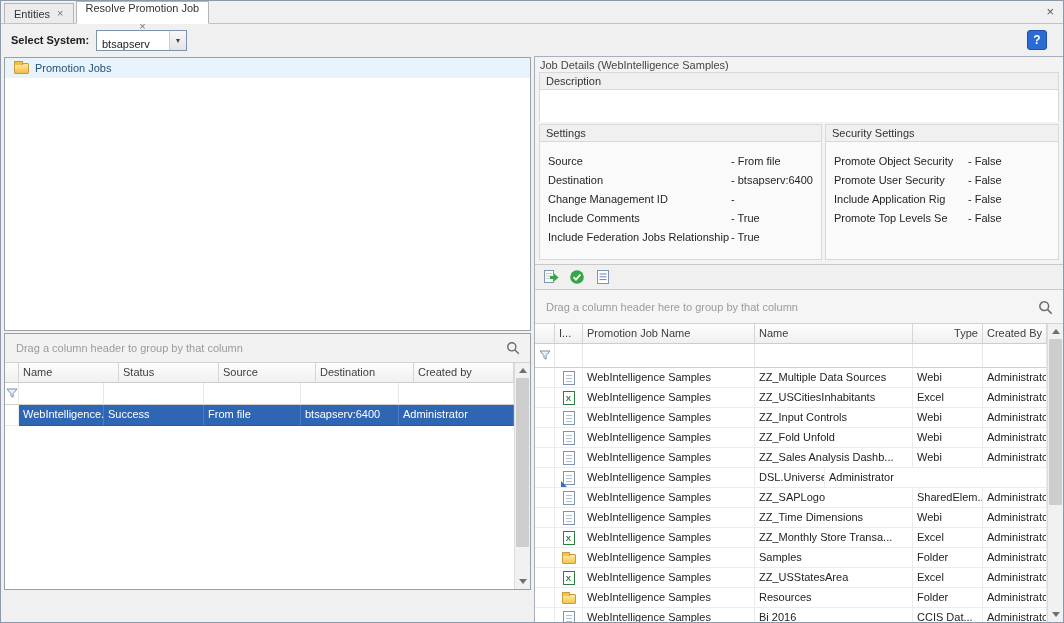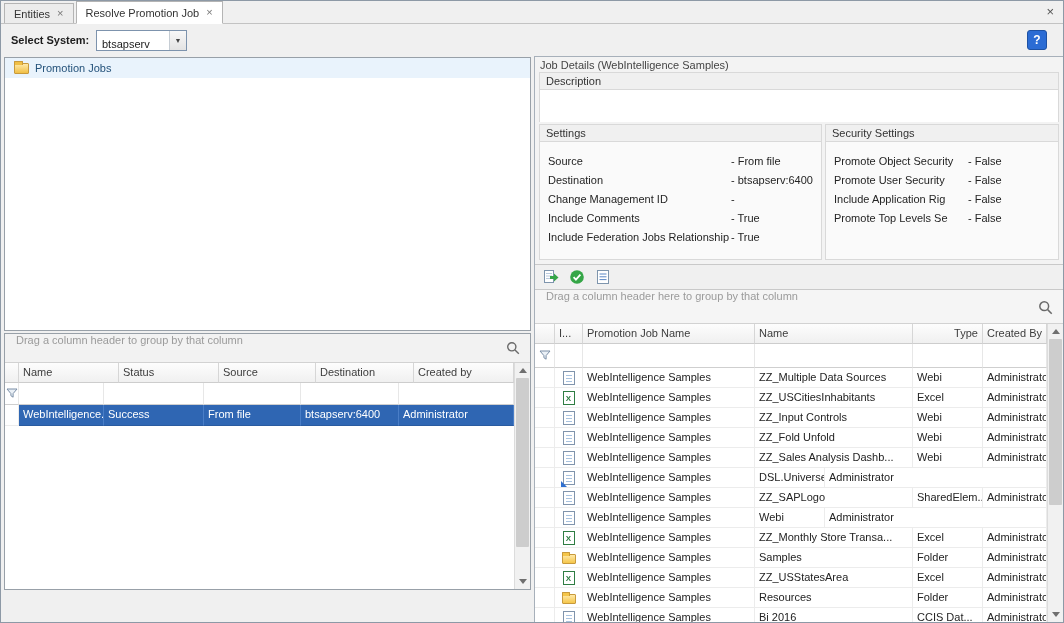--- a/index.html
+++ b/index.html
@@ -3,39 +3,39 @@
 <meta charset="utf-8">
 <style>
   * { margin:0; padding:0; box-sizing:border-box; }
   html,body { background:#e6e6e6; }
   body { font-family:"Liberation Sans", sans-serif; font-size:11px; color:#222; }
   #app { position:relative; width:1064px; height:623px; background:#f0f0f0; border:1px solid #8d99a6; overflow:hidden; }
 
   
   .tabstrip { position:absolute; top:0; left:0; right:0; height:23px; background:#f0f0f0; border-bottom:1px solid #c3c3c3; display:flex; align-items:flex-end; padding-left:3px; }
   .tab { display:flex; align-items:center; gap:7px; height:20px; padding:0 9px; border:1px solid #b4b4b4; border-bottom:none; background:#ececec; color:#333; cursor:default; }
-  .tab.active { background:#fff; height:23px; margin-bottom:-1px; border-bottom:1px solid #fff; }
+  .tab.active { background:#fff; height:23px; margin-bottom:-1px; border-bottom:1px solid #fff;flex-direction:column; }
   .tab + .tab { margin-left:2px; }
   .tab-close { color:#777; font-size:11px; line-height:1; }
   .window-close { position:absolute; right:9px; top:4px; color:#555; font-size:13px; line-height:1; }
 
   
   .sysbar { position:absolute; top:23px; left:0; right:0; height:32px; }
   .sys-label { position:absolute; left:10px; top:10px; font-weight:bold; color:#1d1d1d; }
   .sys-dd { position:absolute; left:95px; top:6px; width:91px; height:21px; background:#fff; border:1px solid #7d93ad; display:flex; align-items:flex-end; }
   .sys-dd-value { flex:1; padding-left:5px; }
   .sys-dd-btn { width:17px; height:100%; background:linear-gradient(#f8f8f8,#e3e3e3); border-left:1px solid #c6cdd4; display:flex; align-items:center; justify-content:center; font-size:7px; color:#444; }
   .help-btn { position:absolute; right:16px; top:6px; width:20px; height:20px; background:#2b6cd4; border:1px solid #1d51a3; border-radius:3px; color:#fff; font-weight:bold; font-size:12px; text-align:center; line-height:18px; }
 
   
   .tree-box { position:absolute; left:3px; top:56px; width:527px; height:274px; background:#fff; border:1px solid #98a0a8; }
   .tree-row { height:20px; display:flex; align-items:center; gap:6px; padding-left:9px; background:#e9f3fc; color:#24527a; }
 
   
-  .group-bar { position:relative; background:#f2f2f2; border-bottom:1px solid #d2d2d2; color:#9b9b9b; display:flex; padding-left:11px; }
+  .group-bar { position:relative; background:#f2f2f2; border-bottom:1px solid #d2d2d2; color:#9b9b9b; display:flex; align-items:center; padding-left:11px; }
   .search-ic { position:absolute; right:10px; top:50%; margin-top:-7px; }
   .hdr-row, .flt-row, .g-row { display:flex; }
   .hcell { background:linear-gradient(#fdfdfd,#f0f0f0); border-right:1px solid #d6d6d6; border-bottom:1px solid #cdcdcd; padding:3px 4px; color:#3d3d3d; white-space:nowrap; overflow:hidden; }
   .hcorner { background:linear-gradient(#fdfdfd,#f0f0f0); border-right:1px solid #d6d6d6; border-bottom:1px solid #cdcdcd; }
   .fcell { background:#fff; border-right:1px solid #e7e7e7; border-bottom:1px solid #cfcfcf; }
   .fcorner { background:#fff; border-right:1px solid #e7e7e7; border-bottom:1px solid #cfcfcf; display:flex; align-items:center; justify-content:center; }
   .dcell { padding:3px 4px; border-right:1px solid #ececec; border-bottom:1px solid #ececec; white-space:nowrap; overflow:hidden; color:#232323; }
   .ind { border-right:1px solid #ececec; border-bottom:1px solid #ececec; background:#fff; display:flex; align-items:center; justify-content:center; }
   .hdr-cells { display:flex; flex:1; }
   .tri-up { width:0; height:0; border-left:4px solid transparent; border-right:4px solid transparent; border-bottom:5px solid #6f6f6f; }
@@ -403,20 +403,21 @@
             <div class="dcell wr4">SharedElem...</div>
             <div class="dcell wr5">Administrator</div>
           </div>
 
           <div class="g-row">
             <div class="ind r-ind"></div>
             <div class="dcell wr1">
               <span class="fic fic-webi"></span>
             </div>
             <div class="dcell wr2">WebIntelligence Samples</div>
+            <div class="dcell wr3">ZZ_Time Dimensions</div>
             <div class="dcell wr4">Webi</div>
             <div class="dcell wr5">Administrator</div>
           </div>
 
           <div class="g-row">
             <div class="ind r-ind"></div>
             <div class="dcell wr1">
               <span class="fic fic-excel"></span>
             </div>
             <div class="dcell wr2">WebIntelligence Samples</div>

